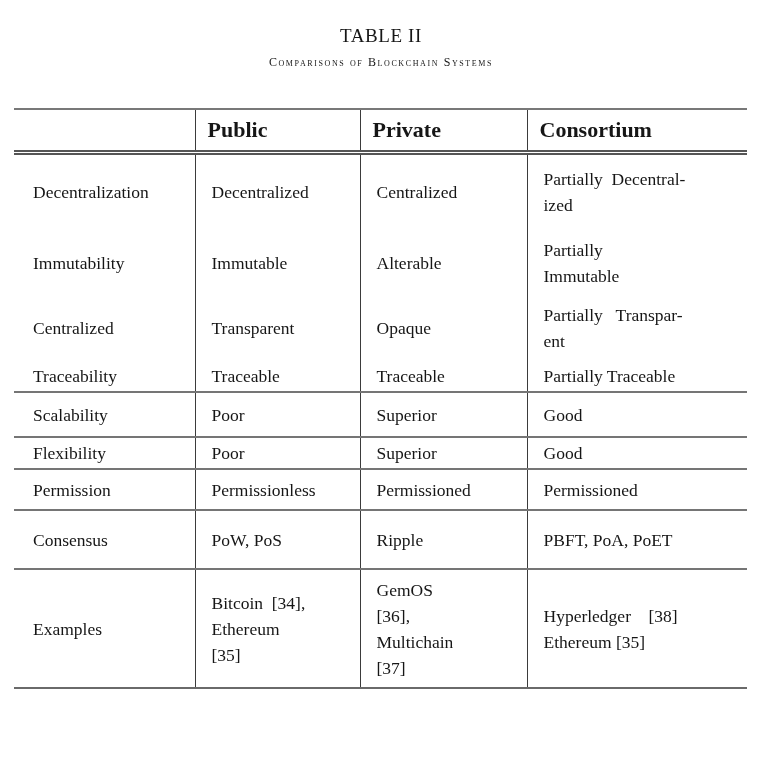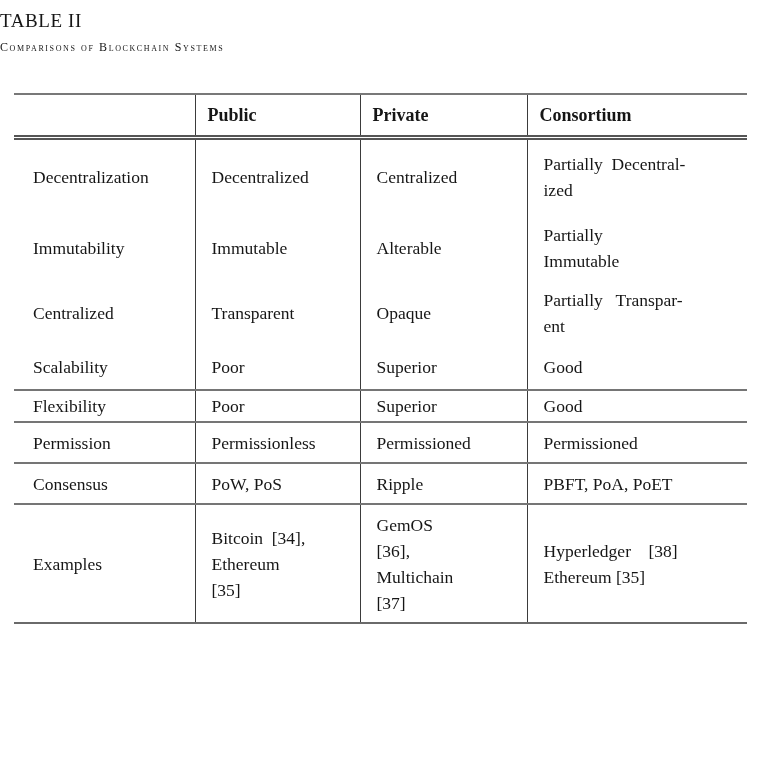--- a/index.html
+++ b/index.html
@@ -12,22 +12,22 @@
     font-family: "Liberation Serif", "DejaVu Serif", serif;
     color: #161616;
   }
   .page {
     width: 762px;
     height: 770px;
     position: relative;
   }
   
   .caption {
-    padding-top: 7px;
-    text-align: left;
+    padding-top: 22px;
+    text-align: center;
   }
   .cap-number {
     font-size: 19px;
     line-height: 27px;
     letter-spacing: 0.6px;
   }
   .cap-title {
     font-size: 12px;
     line-height: 26px;
     font-variant-caps: small-caps;
@@ -48,21 +48,21 @@
     text-align: left;
     font-size: 17.5px;
     line-height: 26px;
     padding: 2px 6px 2px 16px;
     white-space: pre-wrap;
     overflow: hidden;
   }
   .cmp td.lbl { padding-left: 19px; }
   .cmp th {
     font-weight: bold;
-    font-size: 18px;
+    font-size: 22px;
     padding-left: 12px;
   }
   
   .cmp th:not(:last-child),
   .cmp td:not(:last-child) {
     border-right: 1.5px solid #3b3b3b;
   }
   
   .cmp thead th {
     border-bottom: 5px double #555555;
@@ -74,21 +74,21 @@
   
   tr.rh-h  { height: 43px; }
   tr.rh1   { height: 77px; }
   tr.rh2   { height: 67px; }
   tr.rh3   { height: 67px; }
   tr.rh4   { height: 64px; }
   tr.rh5   { height: 32px; }
   tr.rh6   { height: 45px; }
   tr.rh7   { height: 31px; }
   tr.rh8   { height: 41px; margin-top: 41px; }
-  tr.rh9   { height: 41px; }
+  tr.rh9   { height: 59px; }
   tr.rh10  { height: 119px; }
 </style>
 </head>
 <body>
 
 <div class="page">
 
   <div class="caption">
     <div class="cap-number">TABLE II</div>
     <div class="cap-title">Comparisons of Blockchain Systems</div>
@@ -124,20 +124,26 @@
         <td>Partially
 Immutable</td>
       </tr>
       <tr class="rh4">
         <td class="lbl">Centralized</td>
         <td>Transparent</td>
         <td>Opaque</td>
         <td>Partially   Transpar-
 ent</td>
       </tr>
+      <tr class="rh5 rule">
+        <td class="lbl">Traceability</td>
+        <td>Traceable</td>
+        <td>Traceable</td>
+        <td>Partially Traceable</td>
+      </tr>
       <tr class="rh6 rule">
         <td class="lbl">Scalability</td>
         <td>Poor</td>
         <td>Superior</td>
         <td>Good</td>
       </tr>
       <tr class="rh7 rule">
         <td class="lbl">Flexibility</td>
         <td>Poor</td>
         <td>Superior</td>

